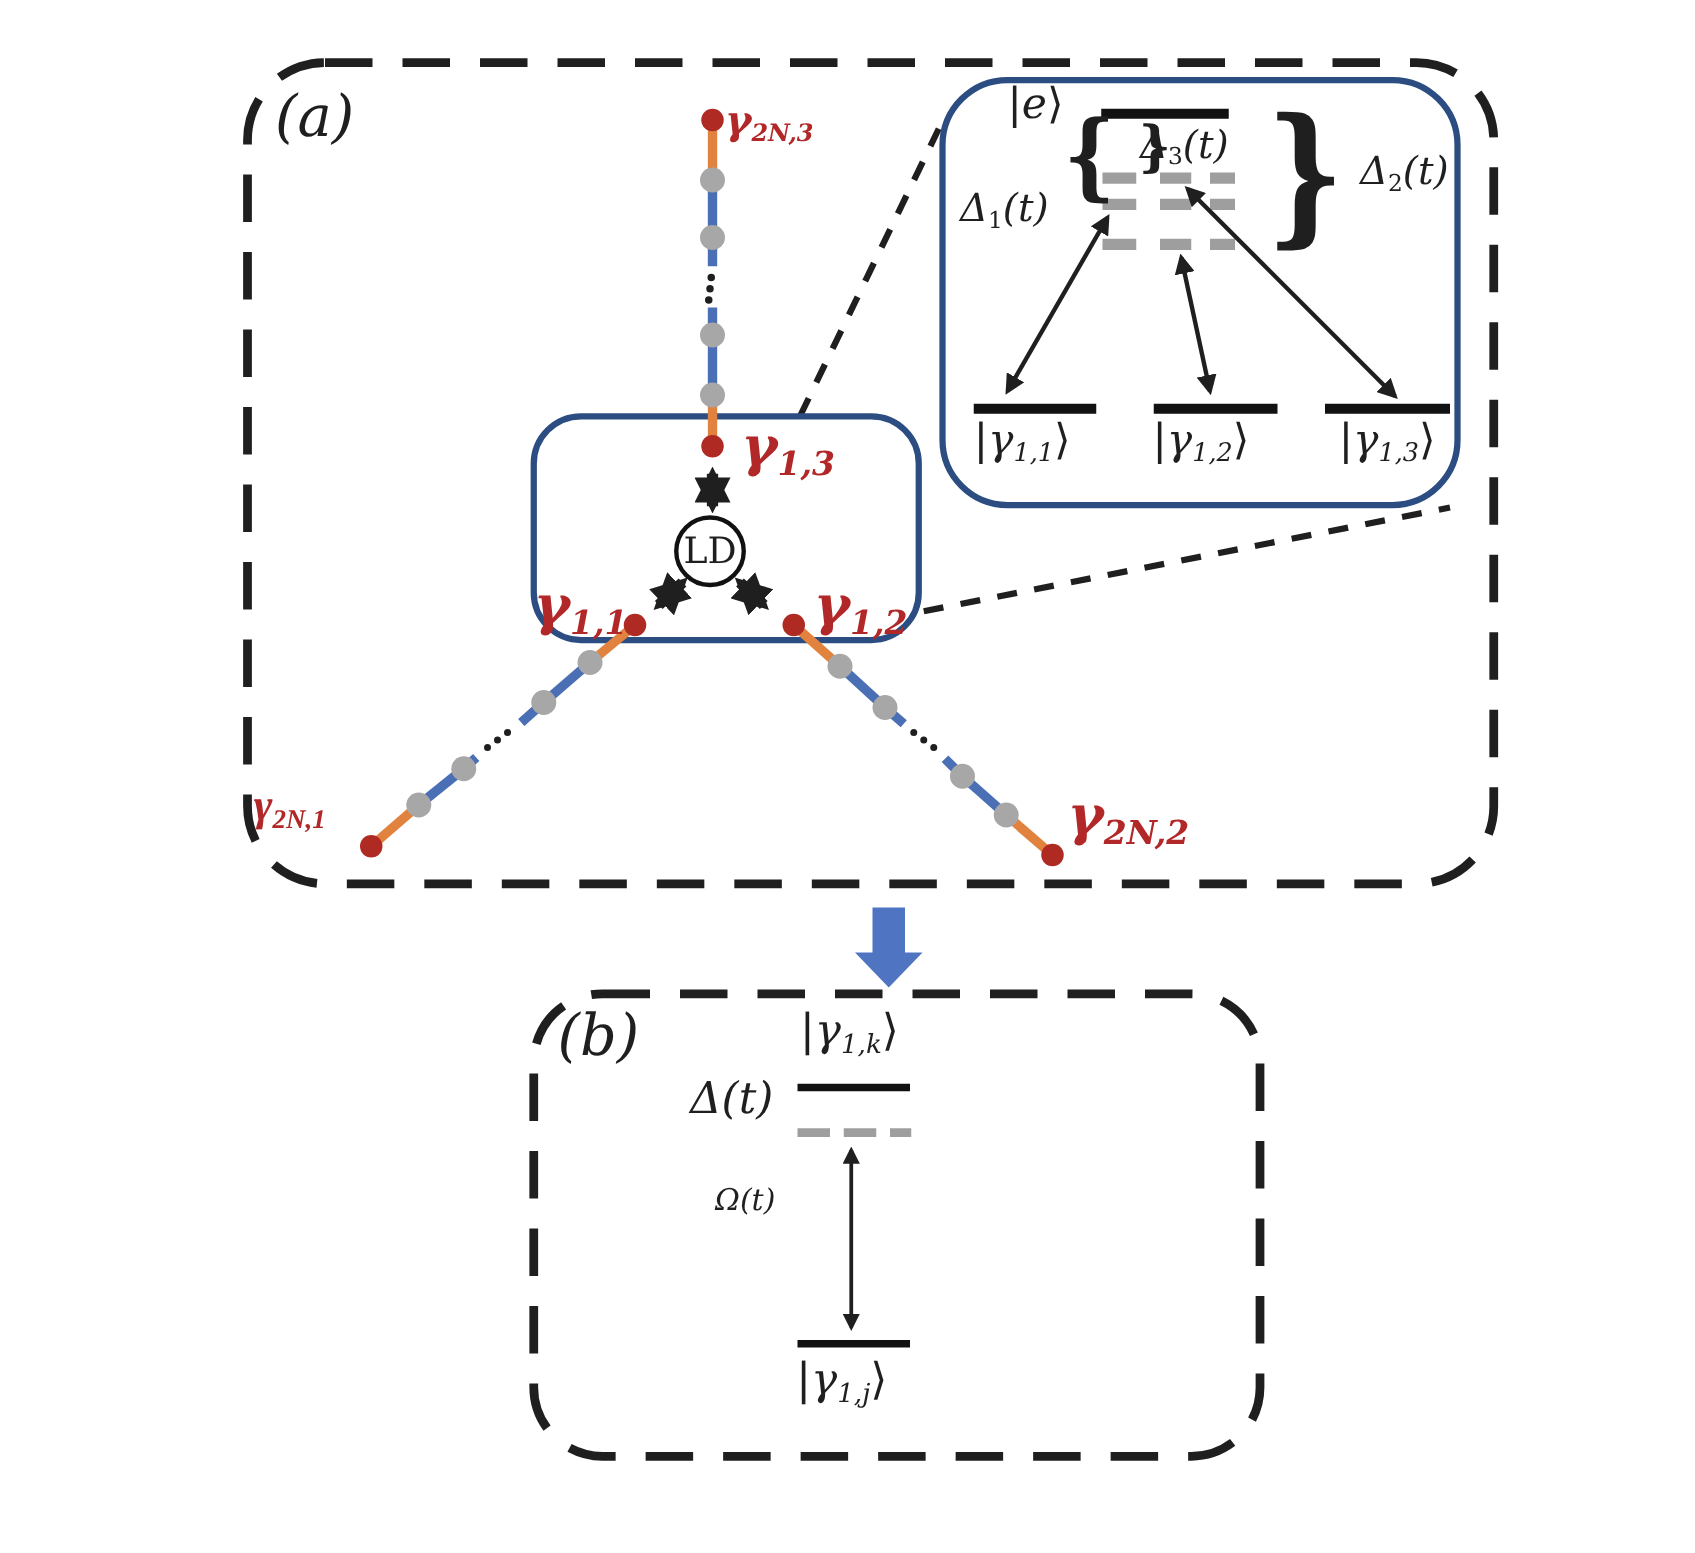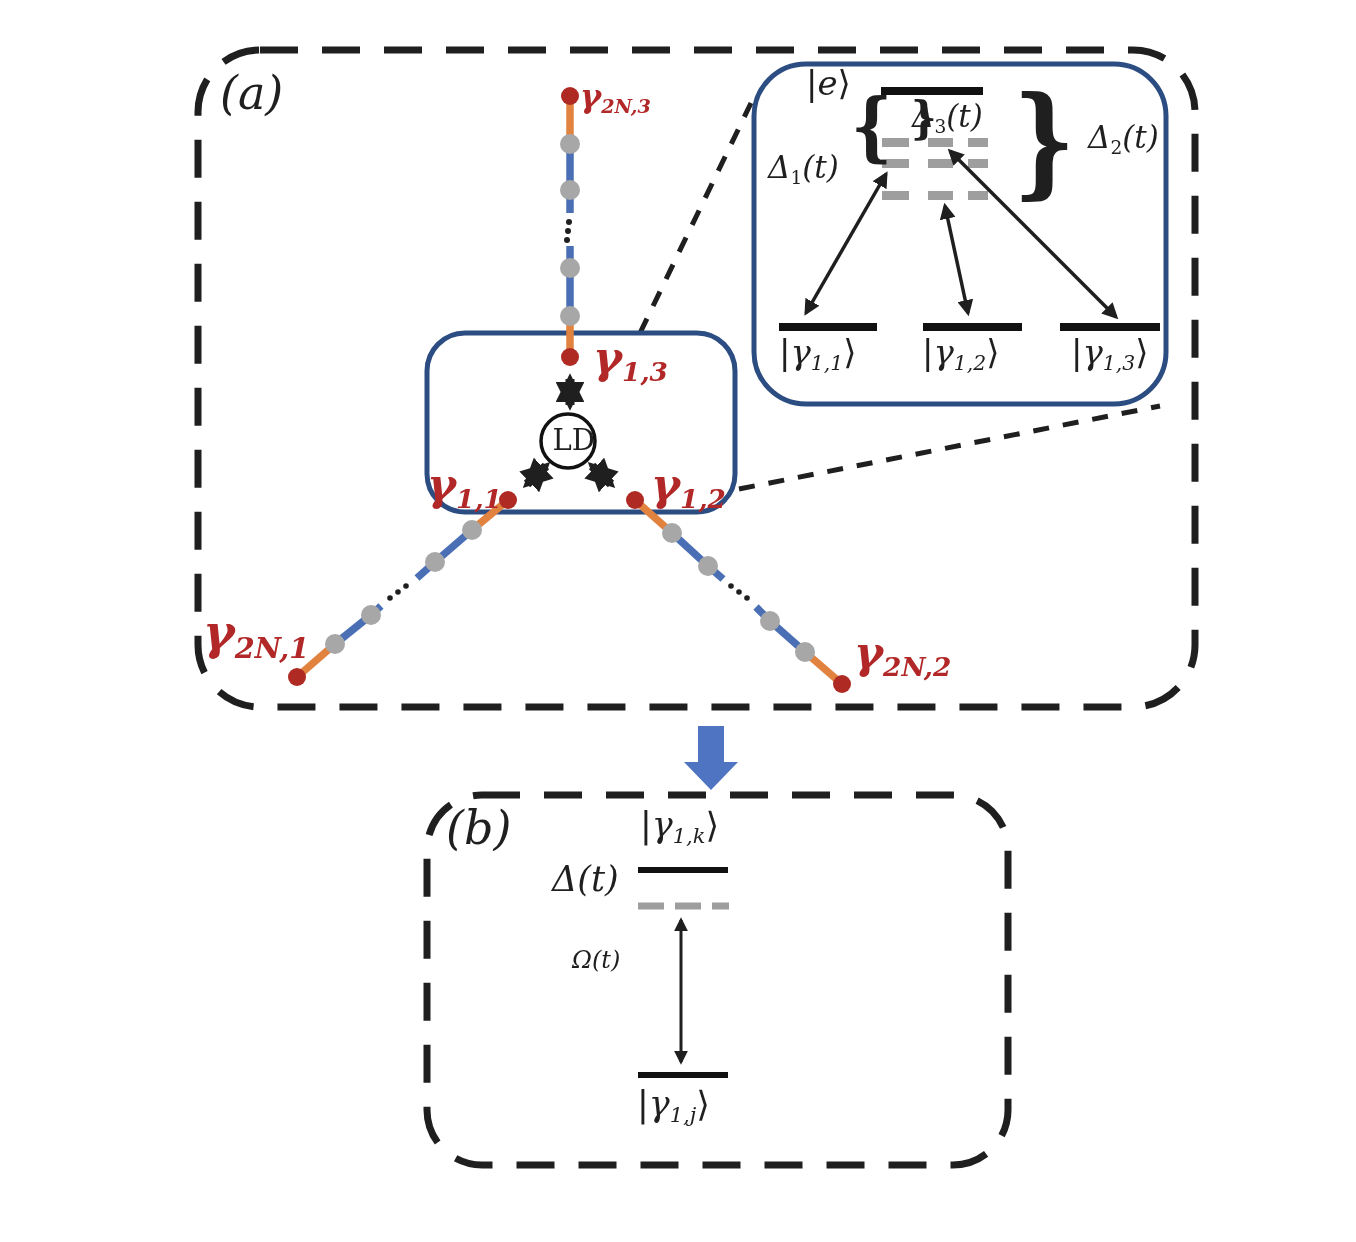--- a/index.html
+++ b/index.html
@@ -170,25 +170,25 @@
   <div class="lbl roman" style="left:220px;top:70px;font-size:46px;font-style:italic;">(a)</div>
 
   <div class="lbl red" style="left:580px;top:80px;font-size:32px;text-align:right;"><span>γ</span><span class="sb">2N,3</span></div>
 
   <div class="lbl red" style="left:593px;top:336px;font-size:44px;"><span>γ</span><span class="sb">1,3</span></div>
 
   <div class="lbl red" style="left:427px;top:463px;font-size:44px;"><span>γ</span><span class="sb">1,1</span></div>
 
   <div class="lbl red" style="left:651px;top:463px;font-size:44px;"><span>γ</span><span class="sb">1,2</span></div>
 
-  <div class="lbl red" style="left:203px;top:608px;font-size:48px;"><span>γ</span><span class="sb">2N,1</span></div>
+  <div class="lbl red" style="left:203px;top:626px;font-size:36px;font-family:Liberation Serif, serif;"><span>γ</span><span class="sb">2N,1</span></div>
 
   <div class="lbl red" style="left:854px;top:631px;font-size:44px;"><span>γ</span><span class="sb">2N,2</span></div>
 
-  <div class="lbl roman" style="left:541px;top:426px;width:54px;text-align:right;font-size:29px;letter-spacing:0px;">LD</div>
+  <div class="lbl roman" style="left:541px;top:426px;width:54px;text-align:center;font-size:29px;letter-spacing:0px;">LD</div>
 
   <div class="lbl" style="left:806px;top:66px;font-size:34px;"><span class="br">|</span><span>e</span><span class="br">⟩</span></div>
 
   <div class="lbl" style="left:768px;top:110px;font-size:31px;margin-top:42px;"><span>Δ</span><span class="sbu">1</span><span>(t)</span></div>
 
   <div class="lbl" style="left:912px;top:101px;font-size:31px;"><span>Δ</span><span class="sbu">3</span><span>(t)</span></div>
 
   <div class="lbl" style="left:1046px;top:122px;font-size:31px;margin-left:42px;"><span>Δ</span><span class="sbu">2</span><span>(t)</span></div>
 
   <div class="brace" style="left:851px;top:88px;font-size:64px;transform:scale(1.0,1.18);">{</div>

